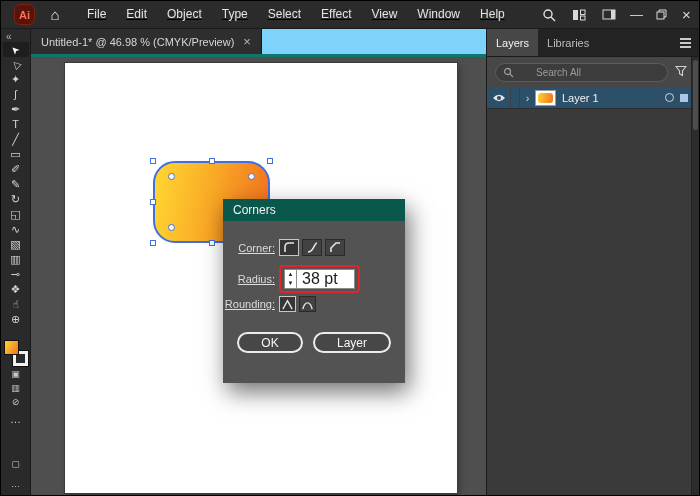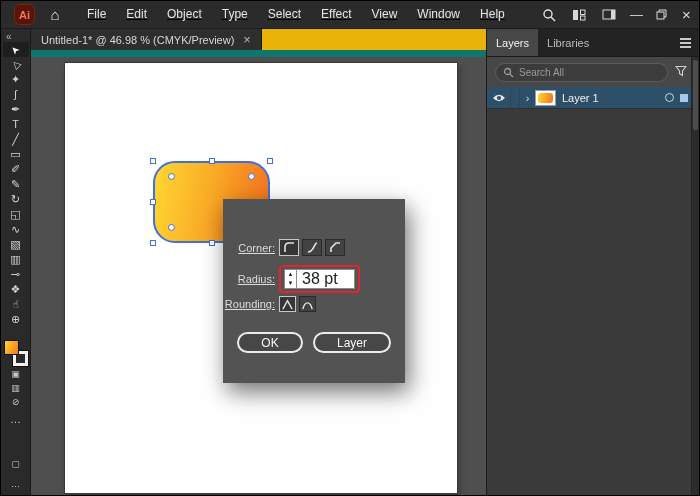--- a/index.html
+++ b/index.html
@@ -11,21 +11,21 @@
   .ai-logo { width: 21px; height: 21px; margin-left: 13px; background: #571409; border: 1px solid #7a2315; border-radius: 6px; color: #ff7059; font-size: 11px; font-weight: bold; display: flex; align-items: center; justify-content: center; }
   .mb-home { margin-left: 10px; color: #e8e8e8; font-size: 15px; width: 20px; text-align: center; }
   .menus { display: flex; margin-left: 12px; text-decoration: underline; }
   .menu-item { padding: 0 10px; line-height: 27px; font-size: 12px; color: #e4e4e4; }
   .mb-right { margin-left: auto; display: flex; align-items: center; height: 100%; }
   .mb-icon { width: 30px; height: 100%; display: flex; align-items: center; justify-content: center; }
   .win-btn { width: 25px; height: 100%; display: flex; align-items: center; justify-content: center; color: #dcdcdc; font-size: 13px; }
   .win-close { font-size: 15px; }
 
   
-  .tabbar { position: absolute; top: 28px; left: 30px; width: 457px; height: 28px; background: #eab308; border-bottom: 7px solid #0f766e; display: flex; }
+  .tabbar { position: absolute; top: 28px; left: 30px; width: 457px; height: 28px; background: #7dd3fc; border-bottom: 3px solid #0f766e; display: flex; }
   .doc-tab { display: flex; align-items: center; gap: 9px; background: #2e2e2e; padding: 0 10px; font-size: 11px; color: #d6d6d6; border-right: 1px solid #161616; }
   .tab-close { color: #b5b5b5; font-size: 13px; }
 
   
   .toolbar { position: absolute; top: 28px; left: 0; width: 30px; height: 468px; background: #2a2a2a; border-right: 1px solid #1a1a1a; display: flex; flex-direction: column; align-items: center; }
   .collapse { align-self: flex-start; color: #b5b5b5; font-size: 10px; padding: 2px 5px 0 5px; }
   .tool { width: 26px; height: 15px; display: flex; align-items: center; justify-content: center; color: #d2d2d2; font-size: 11px; }
   .tool.active { background: #1e1e1e; color: #ffffff; }
   .tool .glyph { display: inline-block; line-height: 1; }
   [data-name="tool-selection"] .glyph, [data-name="tool-direct-selection"] .glyph { transform: rotate(-135deg); font-size: 10px; }
@@ -66,21 +66,21 @@
   .btn-ok { width: 66px; } .btn-cancel { width: 78px; }
 
   
   .rightpanel { position: absolute; top: 28px; right: 0; width: 213px; height: 468px; background: #3a3a3a; border-left: 1px solid #1a1a1a; }
   .panel-tabs { height: 28px; background: #232323; border-bottom: 1px solid #1a1a1a; display: flex; align-items: stretch; }
   .ptab { padding: 0 9px; display: flex; align-items: center; font-size: 11px; color: #bdbdbd; }
   .ptab.active { background: #474747; color: #f3f3f3; }
   .panel-menu { margin-left: auto; width: 28px; display: flex; align-items: center; justify-content: center; }
   .hamburger { width: 11px; height: 2px; background: #c9c9c9; box-shadow: 0 -4px 0 #c9c9c9, 0 4px 0 #c9c9c9; }
   .search-band { height: 30px; background: #474747; display: flex; align-items: center; padding: 0 12px 0 8px; gap: 7px; }
-  .search-box { flex: 1; height: 19px; background: #3c3c3c; border: 1px solid #5c5c5c; border-radius: 10px; display: flex; align-items: center; padding: 0 7px; gap: 5px; min-width: 0; }
+  .search-box { flex: 1; height: 19px; background: #3c3c3c; border: 1px solid #5c5c5c; border-radius: 10px; display: flex; align-items: center; padding: 0 7px; gap: 22px; min-width: 0; }
   .search-input { flex: 1; min-width: 0; background: transparent; border: none; outline: none; color: #cfcfcf; font-size: 10px; font-family: inherit; }
   .search-input::placeholder { color: #9a9a9a; }
   .layer-row { height: 22px; display: flex; align-items: center; background: #2c5069; border-bottom: 1px solid #2f2f2f; padding-right: 11px; }
   .eye-cell { width: 24px; height: 100%; display: flex; align-items: center; justify-content: center; border-right: 1px solid #3a4148; }
   .spacer-cell { width: 9px; height: 100%; border-right: 1px solid #3a4148; }
   .chev { width: 15px; text-align: center; color: #d8d8d8; font-size: 11px; }
   .thumb { width: 21px; height: 16px; background: #fff; border: 1px solid #9a9a9a; display: flex; align-items: center; justify-content: center; }
   .thumb-inner { width: 15px; height: 10px; border-radius: 3px; background: linear-gradient(100deg, #ffd331, #f3751e); }
   .layer-name { margin-left: 6px; font-size: 11px; color: #f0f0f0; }
   .target { margin-left: auto; width: 9px; height: 9px; border: 1px solid #d5d5d5; border-radius: 50%; }
@@ -241,20 +241,23 @@
         <span class="handle h-tr" data-name="selection-handle"></span>
         <span class="handle h-ml" data-name="selection-handle"></span>
         <span class="handle h-mr" data-name="selection-handle"></span>
         <span class="handle h-bl" data-name="selection-handle"></span>
         <span class="handle h-bm" data-name="selection-handle"></span>
         <span class="handle h-br" data-name="selection-handle"></span>
       </div>
     </div>
 
     <section class="dialog" data-name="corners-dialog">
+      <div class="dialog-header" data-name="dialog-title-bar">
+        <span data-name="dialog-title">Corners</span>
+      </div>
       <div class="row row-corner" data-name="corner-style-row">
         <span class="row-label" data-name="corner-label">Corner:</span>
         <span class="cbtn selected" data-name="corner-round-button">
           <svg width="13" height="13" viewBox="0 0 13 13">
               <path d="M2,11 V6 Q2,2 6,2 H11" fill="none" stroke="#e4e4e4" stroke-width="1.6"></path>
             </svg>
         </span>
         <span class="cbtn" data-name="corner-inverted-round-button">
           <svg width="13" height="13" viewBox="0 0 13 13">
               <path d="M2,11 C8,11 8,2 11,2" fill="none" stroke="#e4e4e4" stroke-width="1.6"></path>

